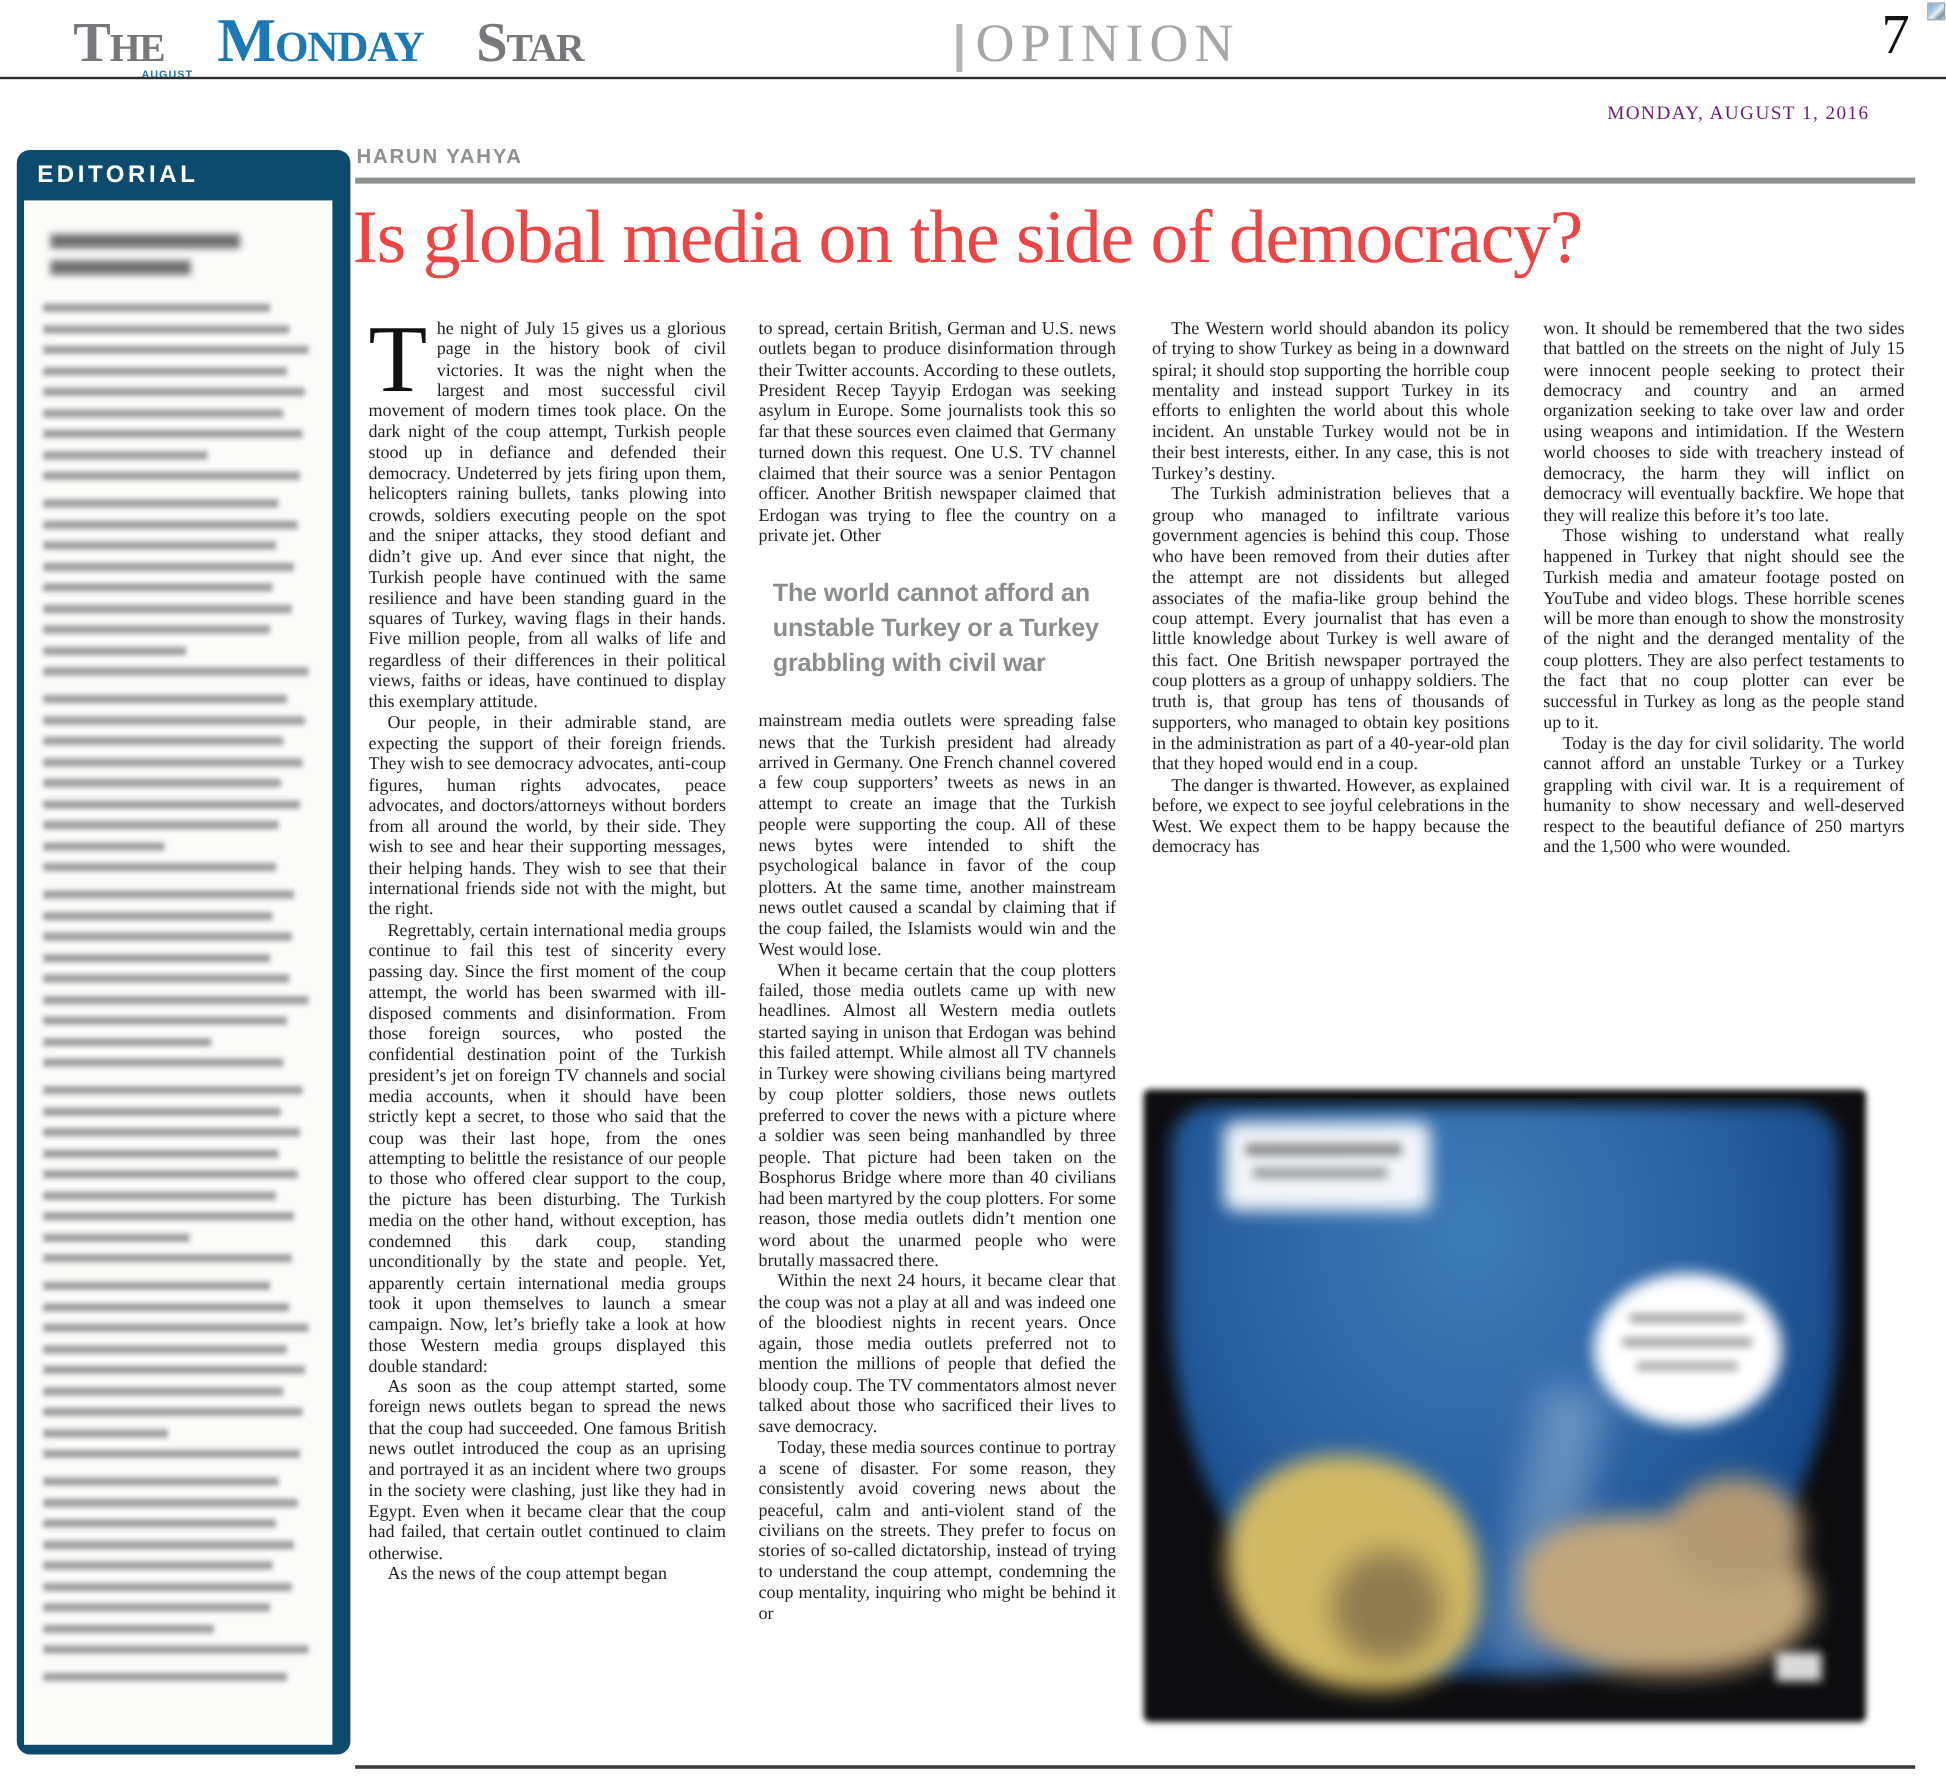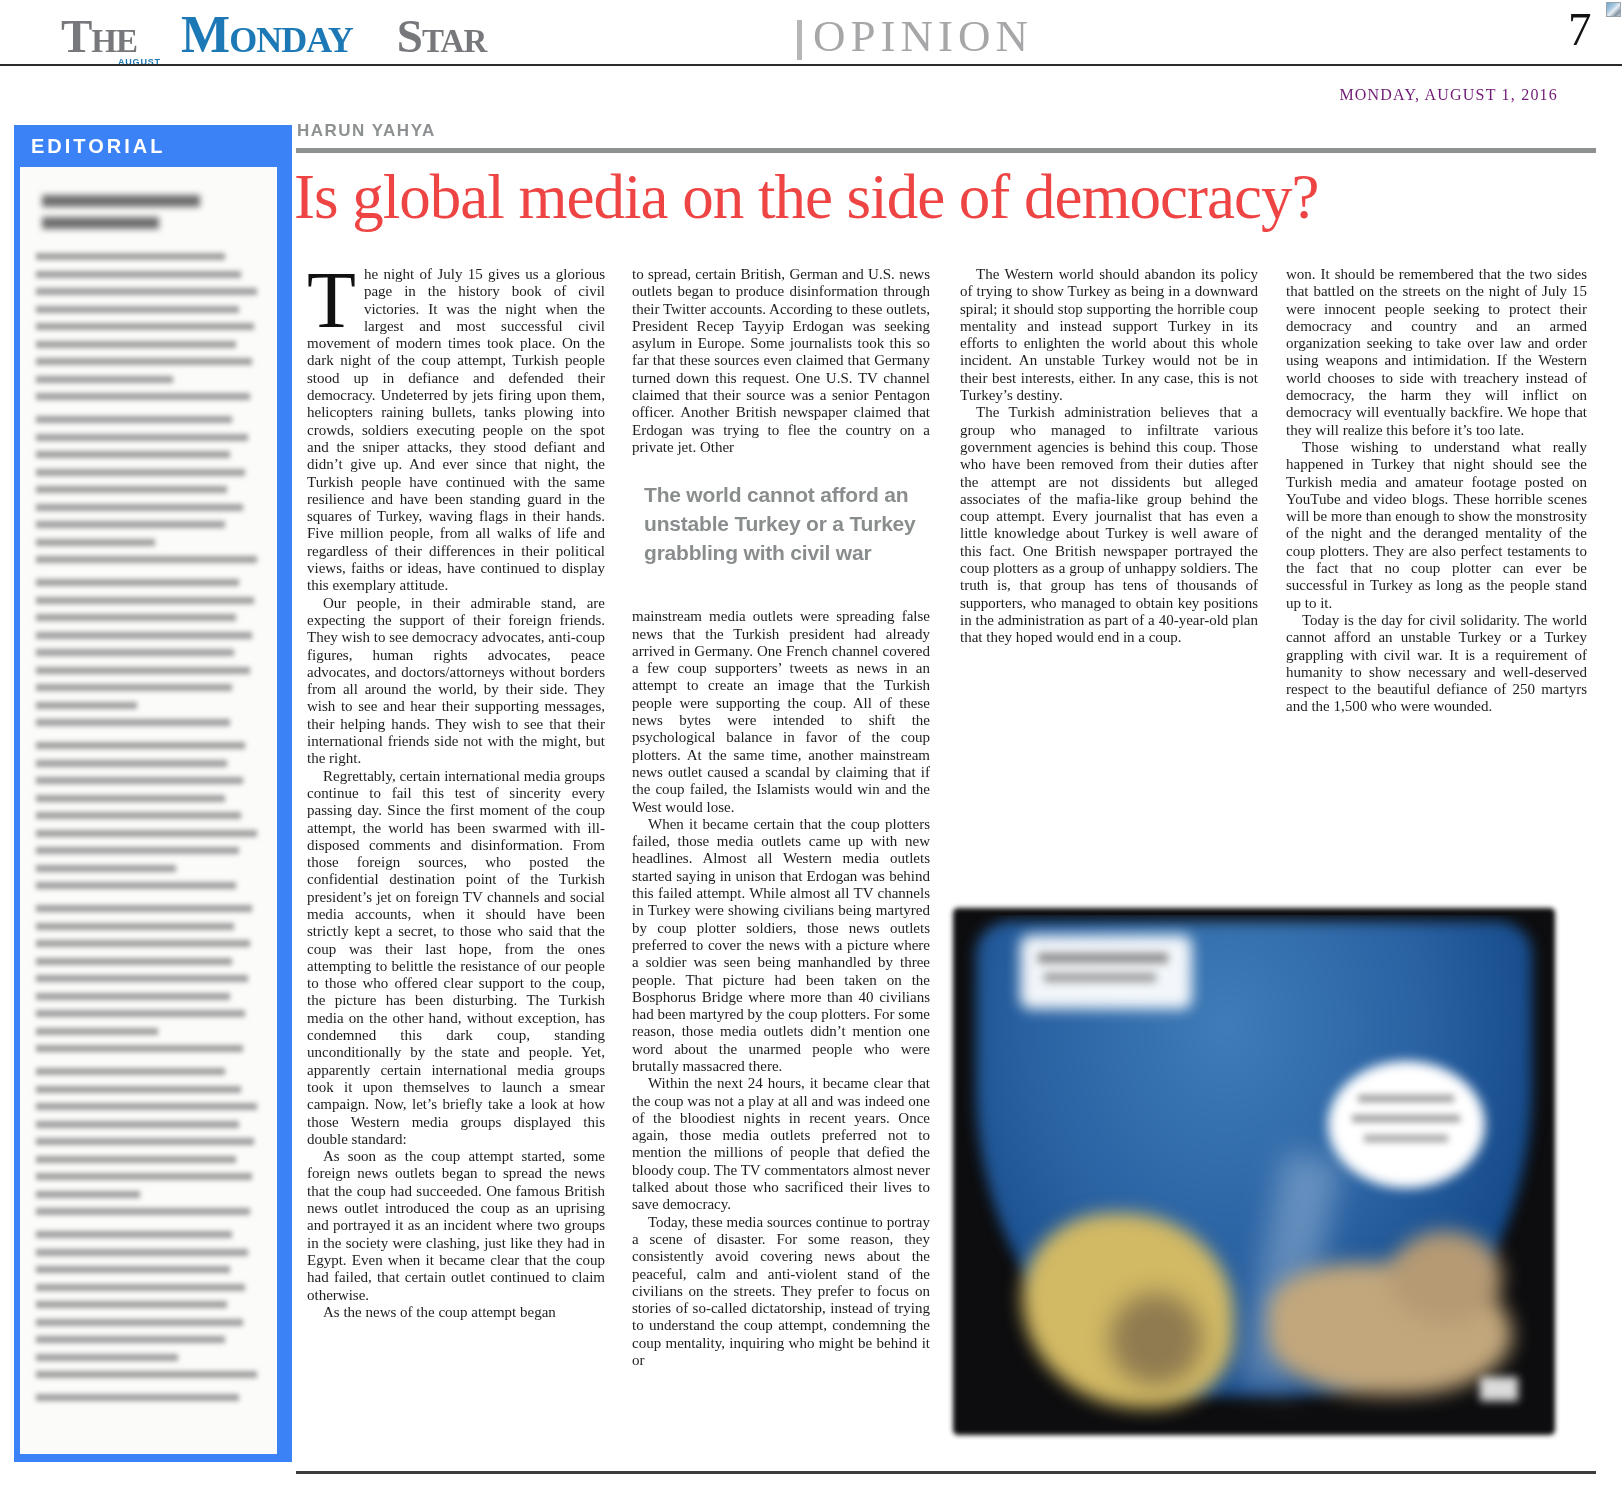--- a/index.html
+++ b/index.html
@@ -14,42 +14,42 @@
   .mgray{color:#77787b}.mblue{color:#1c79b6}
   #lebanon{position:absolute;left:118px;top:57px;font:700 9px "Liberation Sans",sans-serif;color:#1c79b6;letter-spacing:.8px;}
   #opinion-bar{position:absolute;left:797px;top:20px;width:5px;height:40px;background:#b6b6b8;}
   #opinion{position:absolute;left:813px;top:12px;font:400 45px/48px "Liberation Serif",serif;letter-spacing:5px;color:#a7a7a9;}
   #date{position:absolute;right:64px;top:38px;font:400 16px "Liberation Serif",serif;letter-spacing:1.2px;color:#701a75;margin-top:48px;}
   #page-num{position:absolute;left:1568px;top:6px;font:400 47px/47px "Liberation Serif",serif;color:#121212;}
   #broken-icon{position:absolute;left:1606px;top:2px;width:13px;height:13px;border:1px solid #98a2ab;background:linear-gradient(135deg,#6fa8d0 0%,#a8c8e0 35%,#e8eef4 55%,#8093a3 80%,#cdd7de 100%);}
   #header-rule{position:absolute;left:0;top:64px;width:1622px;height:2px;background:#2c2c2c;}
 
   
-  #sidebar{position:absolute;left:14px;top:125px;width:278px;height:1337px;background:#3b82f6;}
+  #sidebar{position:absolute;left:14px;top:125px;width:278px;height:1337px;background:#0c4a6e;border-radius:11px;}
   #editorial-label{position:absolute;left:17px;top:10px;font:700 20px "Liberation Sans",sans-serif;color:#ffffff;letter-spacing:3px;}
   #editorial-panel{position:absolute;left:6px;top:42px;right:15px;bottom:8px;background:#fbfbfa;padding:24px 16px;box-sizing:border-box;overflow:hidden;}
   .blur-head{height:12px;background:#6e6e6e;margin:4px 0 10px 6px;width:70%;filter:blur(3px);}
   .blur-head.short{width:52%;margin-bottom:24px;}
   .blur-line{height:7px;background:#9f9f9f;margin-bottom:10.5px;filter:blur(2.4px);}
 
   
   #byline{position:absolute;left:297px;top:121px;font:700 17px "Liberation Sans",sans-serif;letter-spacing:1.5px;color:#8e9192;}
   #article-rule{position:absolute;left:296px;top:148px;width:1300px;height:5px;background:#8e9192;}
   #headline{position:absolute;left:294px;top:160px;width:1312px;font:400 63px/74px "Liberation Serif",serif;color:#ef4444;letter-spacing:-1px;}
 
   
   .col{position:absolute;text-align:justify;font:15px/17.3px "Liberation Serif",serif;color:#1d1d1d;hyphens:auto;-webkit-hyphens:auto;overflow:hidden;}
   .col1{left:307px;top:266px;width:298px;height:1202px;}
   .col2{left:632px;top:266px;width:298px;height:1202px;}
   .col3{left:960px;top:266px;width:298px;height:620px;}
   .col4{left:1286px;top:266px;width:301px;height:650px;}
   .col p{margin:0;}
   .col p.indent{text-indent:16px;}
   .col p.dropcap::first-letter{float:left;font-size:80px;line-height:60px;padding:4px 8px 0 0;color:#111;}
-  .pullquote{font:700 21px/29px "Liberation Sans",sans-serif;color:#8a8d8e;margin:24px 4px 41px 12px;letter-spacing:-.2px;text-align:left;}
+  .pullquote{font:700 21px/29px "Liberation Sans",sans-serif;color:#8a8d8e;margin:24px 4px 26px 12px;letter-spacing:-.2px;text-align:left;}
   .bio{margin-top:18px !important;font:400 14.5px/18px "Liberation Sans",sans-serif;color:#111;text-align:left;text-indent:0 !important;}
   .bio b{font-weight:700;}
 
   
   #cartoon{position:absolute;left:953px;top:908px;width:602px;height:527px;}
   .cartoon-frame{position:absolute;inset:0;background:#0d0d0f;border-radius:5px;filter:blur(2.5px);}
   .cartoon-inner{position:absolute;inset:7px;overflow:hidden;border-radius:3px;}
   .bowl{position:absolute;left:16px;right:16px;top:6px;bottom:32px;background:radial-gradient(ellipse at 45% 22%,#3f7cb8 0%,#2a62a2 45%,#154a8a 75%,#0e3d77 100%);border-radius:36px 36px 240px 240px / 32px 32px 310px 310px;filter:blur(7px);}
   .cap-block{position:absolute;left:60px;top:20px;width:172px;height:74px;background:#fff;opacity:.94;border-radius:10px;filter:blur(7px);}
   .cap-mark{position:absolute;left:78px;top:38px;width:130px;height:10px;background:#8a8a8a;filter:blur(4px);}
@@ -170,20 +170,21 @@
       <p class="">to spread, certain British, German and U.S. news outlets began to produce disinformation through their Twitter accounts. According to these outlets, President Recep Tayyip Erdogan was seeking asylum in Europe. Some journalists took this so far that these sources even claimed that Germany turned down this request. One U.S. TV channel claimed that their source was a senior Pentagon officer. Another British newspaper claimed that Erdogan was trying to flee the country on a private jet. Other</p>
       <div class="pullquote">The world cannot afford an unstable Turkey or a Turkey grabbling with civil war</div>
       <p class="">mainstream media outlets were spreading false news that the Turkish president had already arrived in Germany. One French channel covered a few coup supporters’ tweets as news in an attempt to create an image that the Turkish people were supporting the coup. All of these news bytes were intended to shift the psychological balance in favor of the coup plotters. At the same time, another mainstream news outlet caused a scandal by claiming that if the coup failed, the Islamists would win and the West would lose.</p>
       <p class="indent">When it became certain that the coup plotters failed, those media outlets came up with new headlines. Almost all Western media outlets started saying in unison that Erdogan was behind this failed attempt. While almost all TV channels in Turkey were showing civilians being martyred by coup plotter soldiers, those news outlets preferred to cover the news with a picture where a soldier was seen being manhandled by three people. That picture had been taken on the Bosphorus Bridge where more than 40 civilians had been martyred by the coup plotters. For some reason, those media outlets didn’t mention one word about the unarmed people who were brutally massacred there.</p>
       <p class="indent">Within the next 24 hours, it became clear that the coup was not a play at all and was indeed one of the bloodiest nights in recent years. Once again, those media outlets preferred not to mention the millions of people that defied the bloody coup. The TV commentators almost never talked about those who sacrificed their lives to save democracy.</p>
       <p class="indent">Today, these media sources continue to portray a scene of disaster. For some reason, they consistently avoid covering news about the peaceful, calm and anti-violent stand of the civilians on the streets. They prefer to focus on stories of so-called dictatorship, instead of trying to understand the coup attempt, condemning the coup mentality, inquiring who might be behind it or</p>
     </div>
     <div class="col col3">
       <p class="indent">The Western world should abandon its policy of trying to show Turkey as being in a downward spiral; it should stop supporting the horrible coup mentality and instead support Turkey in its efforts to enlighten the world about this whole incident. An unstable Turkey would not be in their best interests, either. In any case, this is not Turkey’s destiny.</p>
       <p class="indent">The Turkish administration believes that a group who managed to infiltrate various government agencies is behind this coup. Those who have been removed from their duties after the attempt are not dissidents but alleged associates of the mafia-like group behind the coup attempt. Every journalist that has even a little knowledge about Turkey is well aware of this fact. One British newspaper portrayed the coup plotters as a group of unhappy soldiers. The truth is, that group has tens of thousands of supporters, who managed to obtain key positions in the administration as part of a 40-year-old plan that they hoped would end in a coup.</p>
+      <p class="indent">The danger is thwarted. However, as explained before, we expect to see joyful celebrations in the West. We expect them to be happy because the democracy has</p>
     </div>
     <div class="col col4">
       <p class="">won. It should be remembered that the two sides that battled on the streets on the night of July 15 were innocent people seeking to protect their democracy and country and an armed organization seeking to take over law and order using weapons and intimidation. If the Western world chooses to side with treachery instead of democracy, the harm they will inflict on democracy will eventually backfire. We hope that they will realize this before it’s too late.</p>
       <p class="indent">Those wishing to understand what really happened in Turkey that night should see the Turkish media and amateur footage posted on YouTube and video blogs. These horrible scenes will be more than enough to show the monstrosity of the night and the deranged mentality of the coup plotters. They are also perfect testaments to the fact that no coup plotter can ever be successful in Turkey as long as the people stand up to it.</p>
       <p class="indent">Today is the day for civil solidarity. The world cannot afford an unstable Turkey or a Turkey grappling with civil war. It is a requirement of humanity to show necessary and well-deserved respect to the beautiful defiance of 250 martyrs and the 1,500 who were wounded.</p>
     </div>
   </div>
 
 <div id="cartoon">
   <div class="cartoon-frame"></div>

